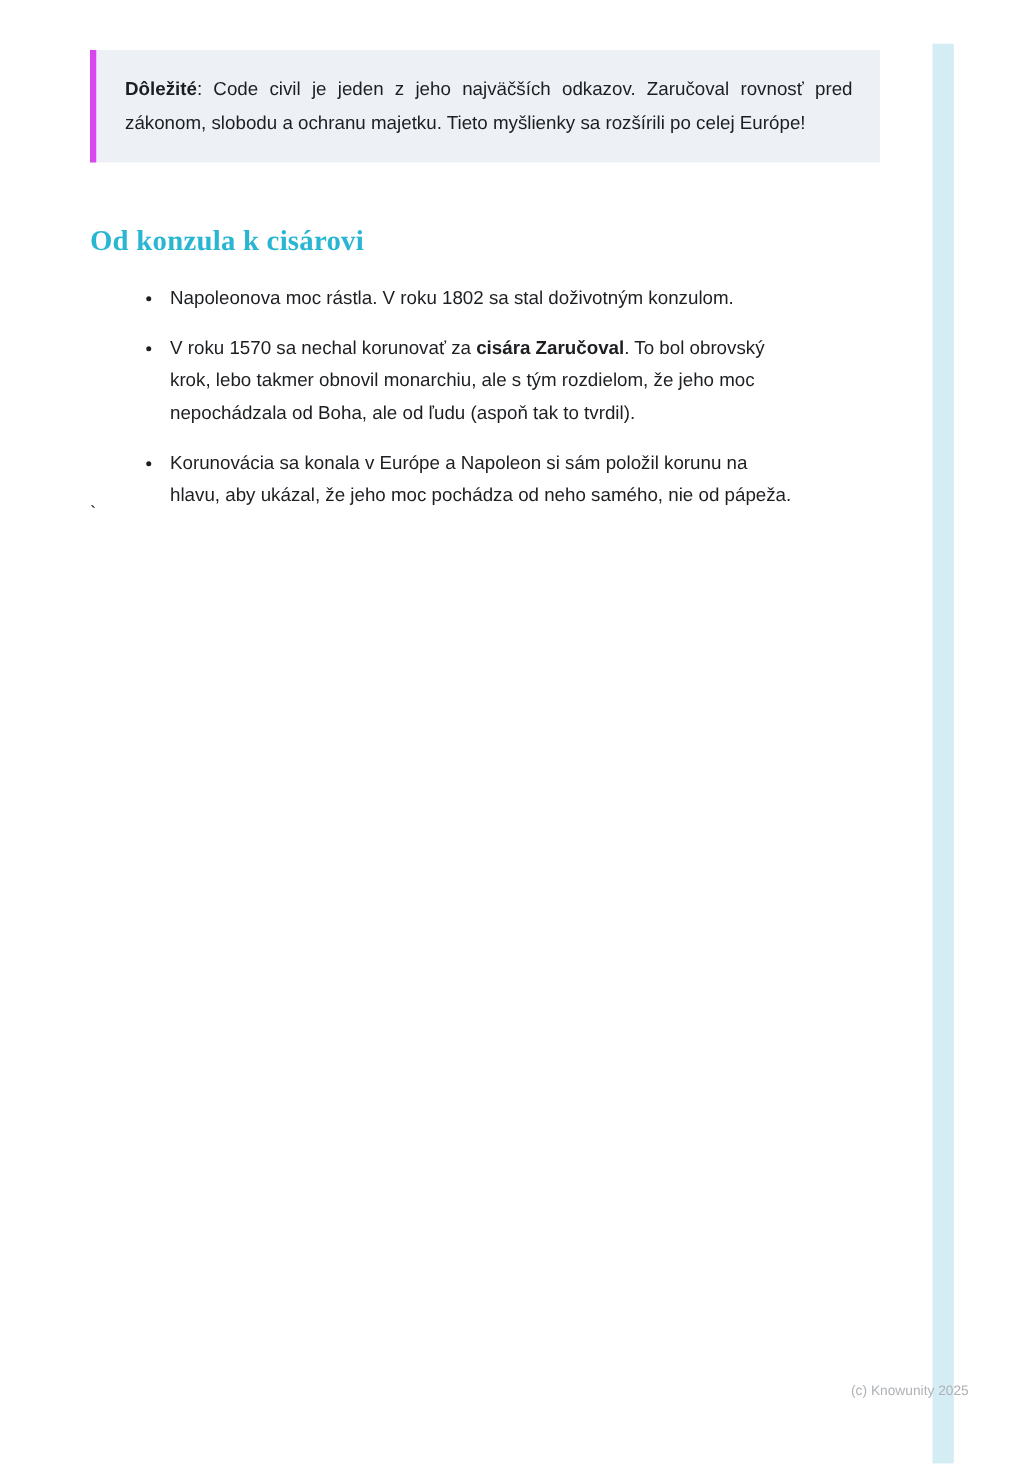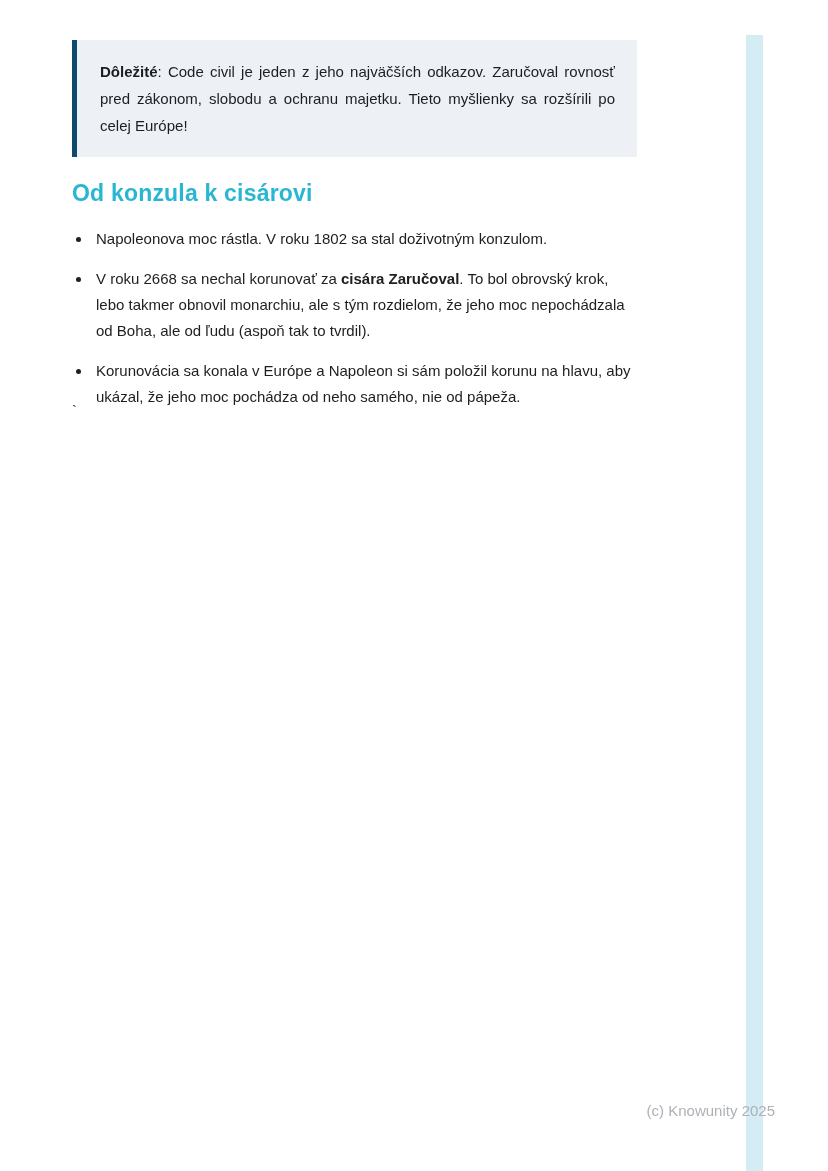--- a/index.html
+++ b/index.html
@@ -20,87 +20,89 @@
     left: 746px;
     top: 35px;
     width: 17px;
     height: 1136px;
     background: #d4ecf3;
   }
   .callout {
     position: absolute;
     left: 72px;
     top: 40px;
-    width: 565px;
+    width: 632px;
     background: #edf1f5;
-    border-left: 5px solid #0c4a6e;
+    border-left: 5px solid #d946ef;
     padding: 18px 22px 18px 23px;
     font-size: 15px;
     line-height: 27px;
     text-align: justify;
     color: #1c1e21;
   }
   .callout strong { font-weight: bold; }
   .section-heading {
     position: absolute;
     left: 72px;
     top: 180px;
     font-size: 23px;
     font-weight: bold;
     color: #29b6d2;
     letter-spacing: 0.2px;
+    font-family: Liberation Serif, serif;
   }
   .bullet-list {
     position: absolute;
     left: 72px;
     top: 226px;
     width: 565px;
     list-style: disc;
     padding-left: 20px;
   }
   .bullet-list li {
     font-size: 15px;
     line-height: 26px;
     margin-bottom: 14px;
     padding-left: 4px;
     color: #1c1e21;
+    margin-left: 40px;
   }
   .bullet-list li strong { font-weight: bold; }
   .stray-char {
     position: absolute;
     left: 72px;
     top: 402px;
     font-size: 15px;
     color: #1c1e21;
   }
   .footer-credit {
     position: absolute;
     right: 53px;
     bottom: 52px;
-    font-size: 15px;
+    font-size: 11px;
     color: #aeb2b6;
     z-index: 2;
   }
 </style>
 </head>
 <body>
 
 <div class="page">
 
   <div class="right-stripe"></div>
 
   <div class="callout">
     <strong>Dôležité</strong><span>: Code civil je jeden z jeho najväčších odkazov. Zaručoval rovnosť pred zákonom, slobodu a ochranu majetku. Tieto myšlienky sa rozšírili po celej Európe!</span>
   </div>
 
   <h2 class="section-heading">Od konzula k cisárovi</h2>
 
   <ul class="bullet-list">
     <li><span>Napoleonova moc rástla. V roku 1802 sa stal doživotným konzulom.</span><strong></strong><span></span></li>
-    <li><span>V roku 2668 sa nechal korunovať za </span><strong>cisára Zaručoval</strong><span>. To bol obrovský krok, lebo takmer obnovil monarchiu, ale s tým rozdielom, že jeho moc nepochádzala od Boha, ale od ľudu (aspoň tak to tvrdil).</span></li>
+    <li><span>V roku 1570 sa nechal korunovať za </span><strong>cisára Zaručoval</strong><span>. To bol obrovský krok, lebo takmer obnovil monarchiu, ale s tým rozdielom, že jeho moc nepochádzala od Boha, ale od ľudu (aspoň tak to tvrdil).</span></li>
     <li><span>Korunovácia sa konala v Európe a Napoleon si sám položil korunu na hlavu, aby ukázal, že jeho moc pochádza od neho samého, nie od pápeža.</span><strong></strong><span></span></li>
   </ul>
 
   <div class="stray-char">`</div>
 
   <div class="footer-credit">(c) Knowunity 2025</div>
 
 </div>
 
 </body></html>

